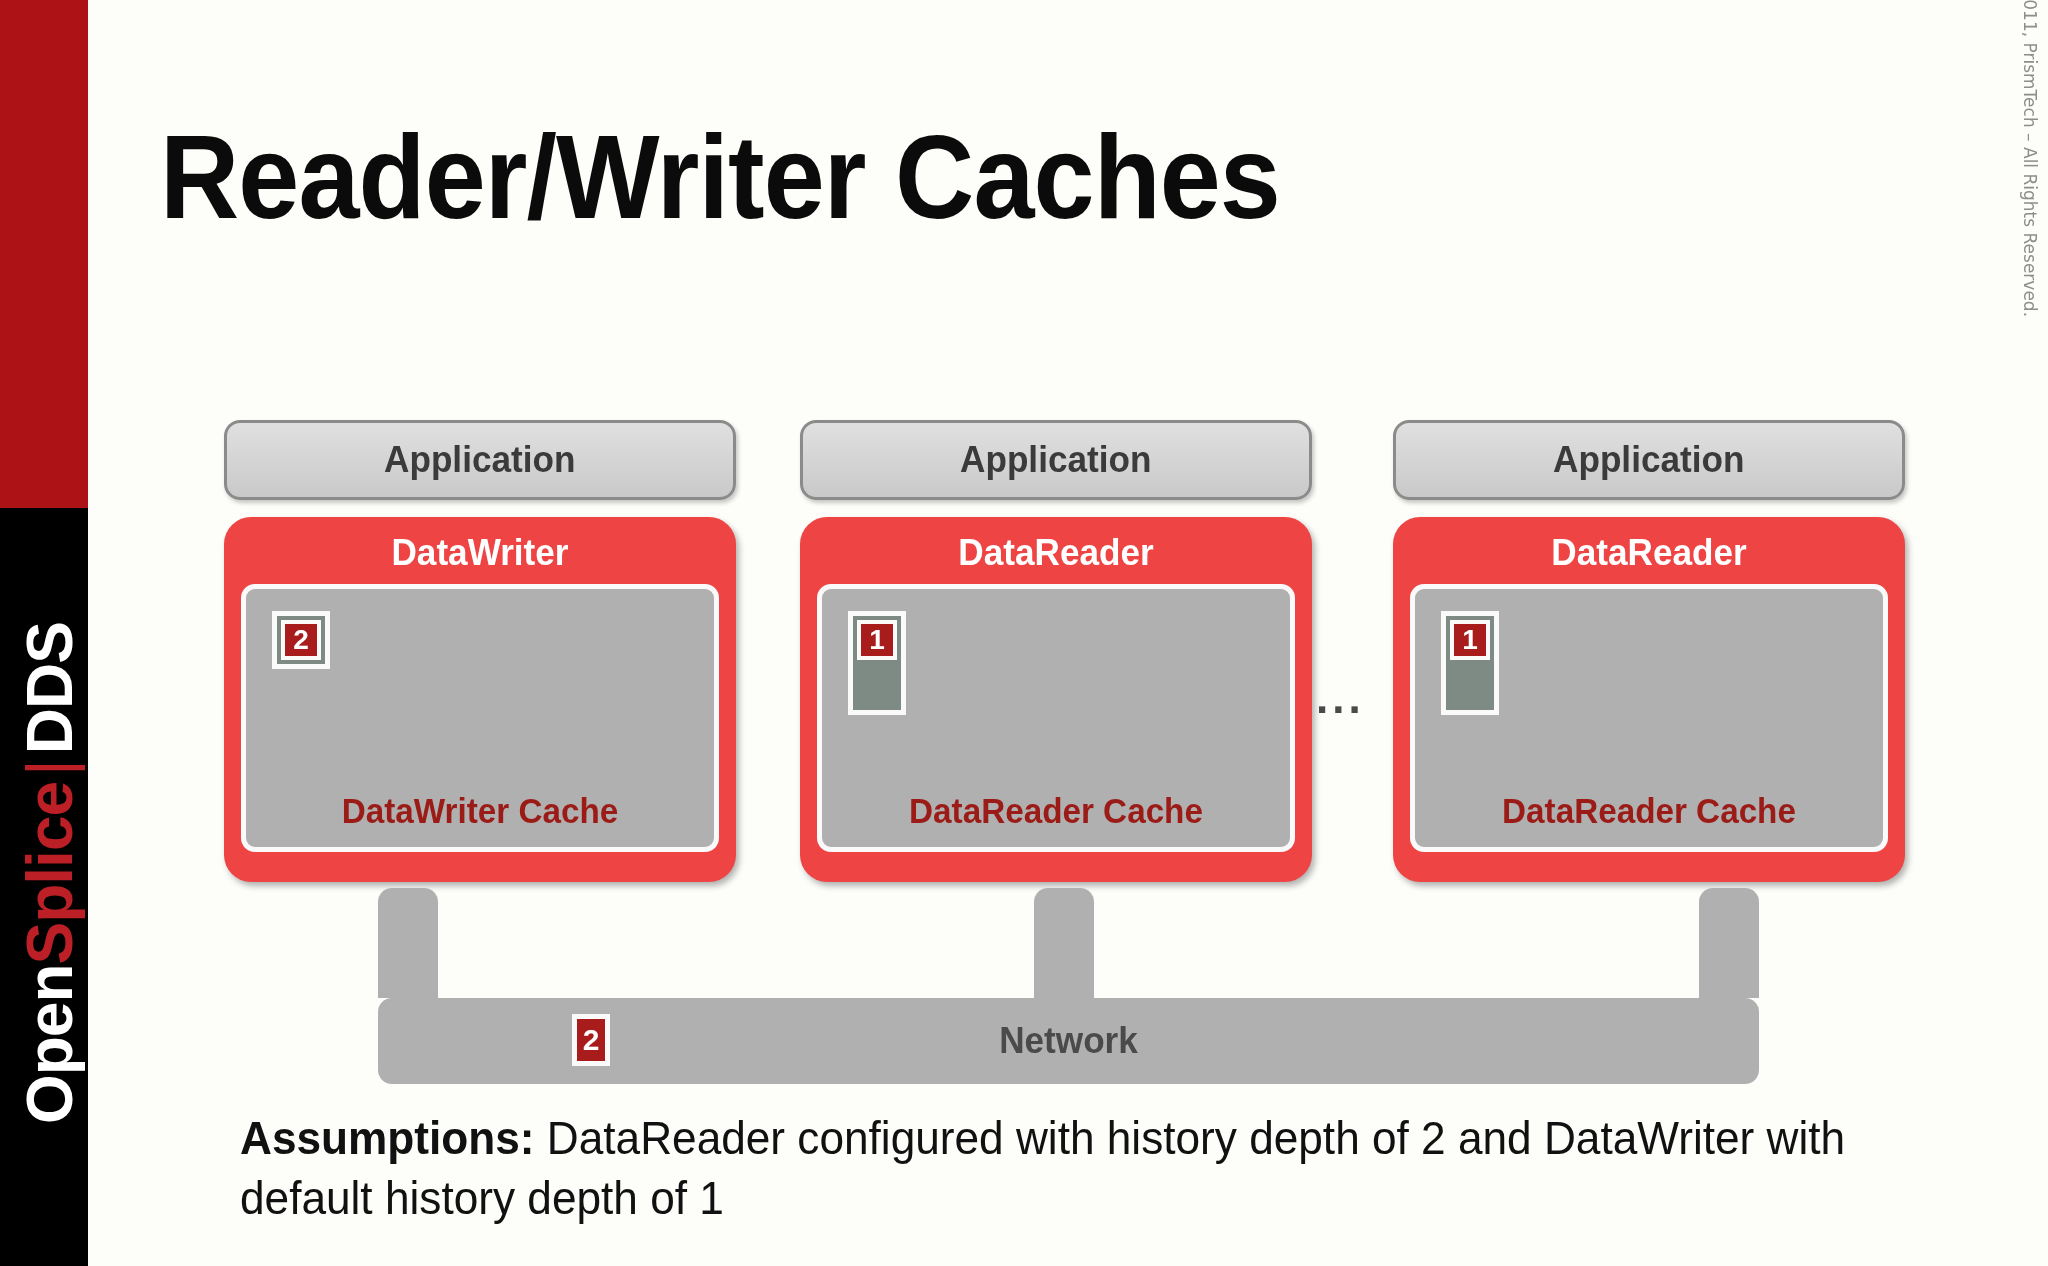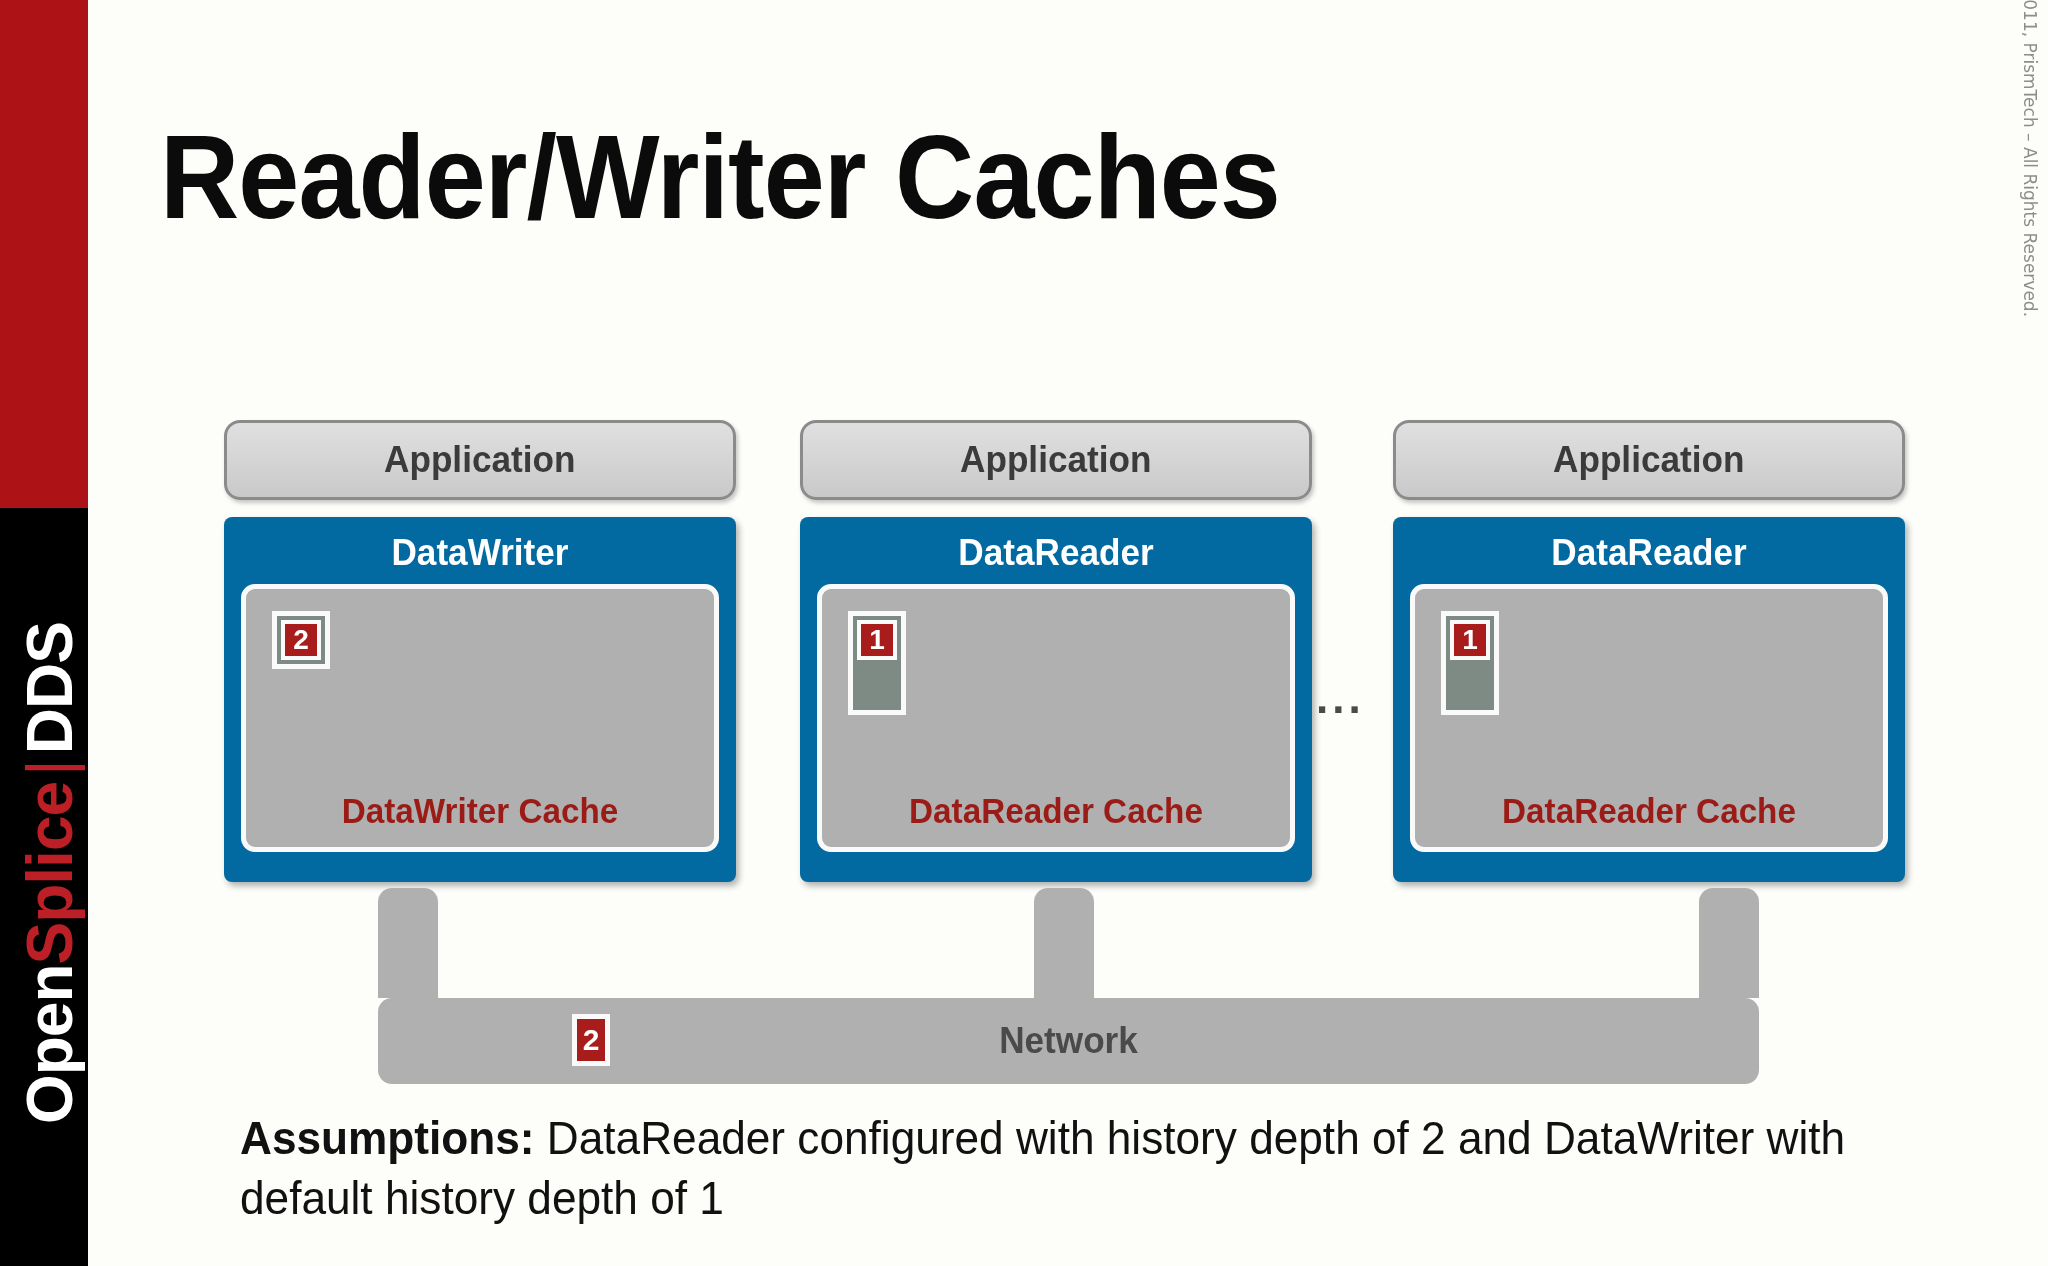--- a/index.html
+++ b/index.html
@@ -110,22 +110,22 @@
     font-family: "Liberation Sans Narrow", "Liberation Sans", sans-serif;
     font-weight: bold;
     font-size: 37px;
     color: #3b3b3b;
     transform: scaleX(0.95);
   }
 
   .entity-box {
     margin-top: 17px;
     height: 365px;
-    border-radius: 8px;
-    background: #0369a1;
+    border-radius: 27px;
+    background: #ef4444;
     box-shadow: 3px 4px 6px rgba(0,0,0,0.30);
     position: relative;
     box-sizing: border-box;
     padding: 0 17px 17px 17px;
   }
   .entity-label {
     text-align: center;
     font-family: "Liberation Sans Narrow", "Liberation Sans", sans-serif;
     font-weight: bold;
     font-size: 37px;

